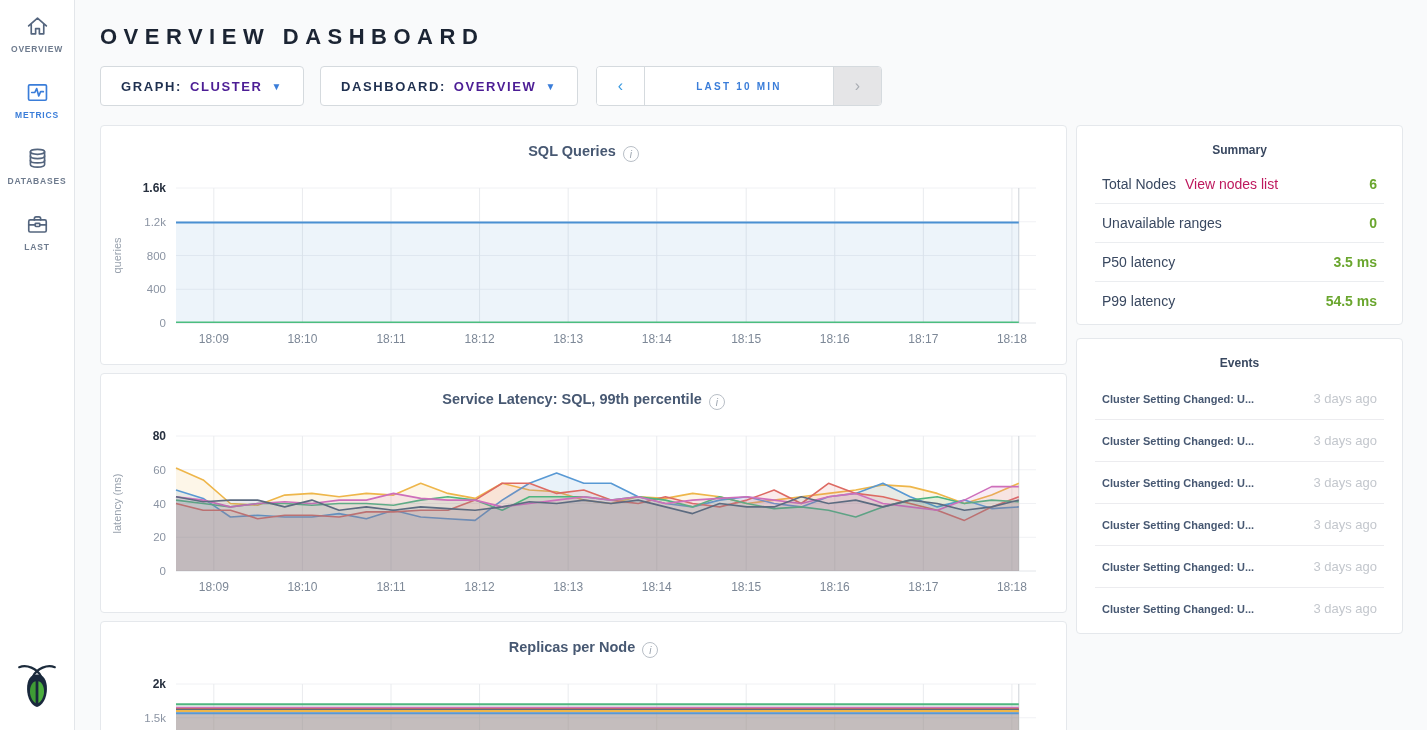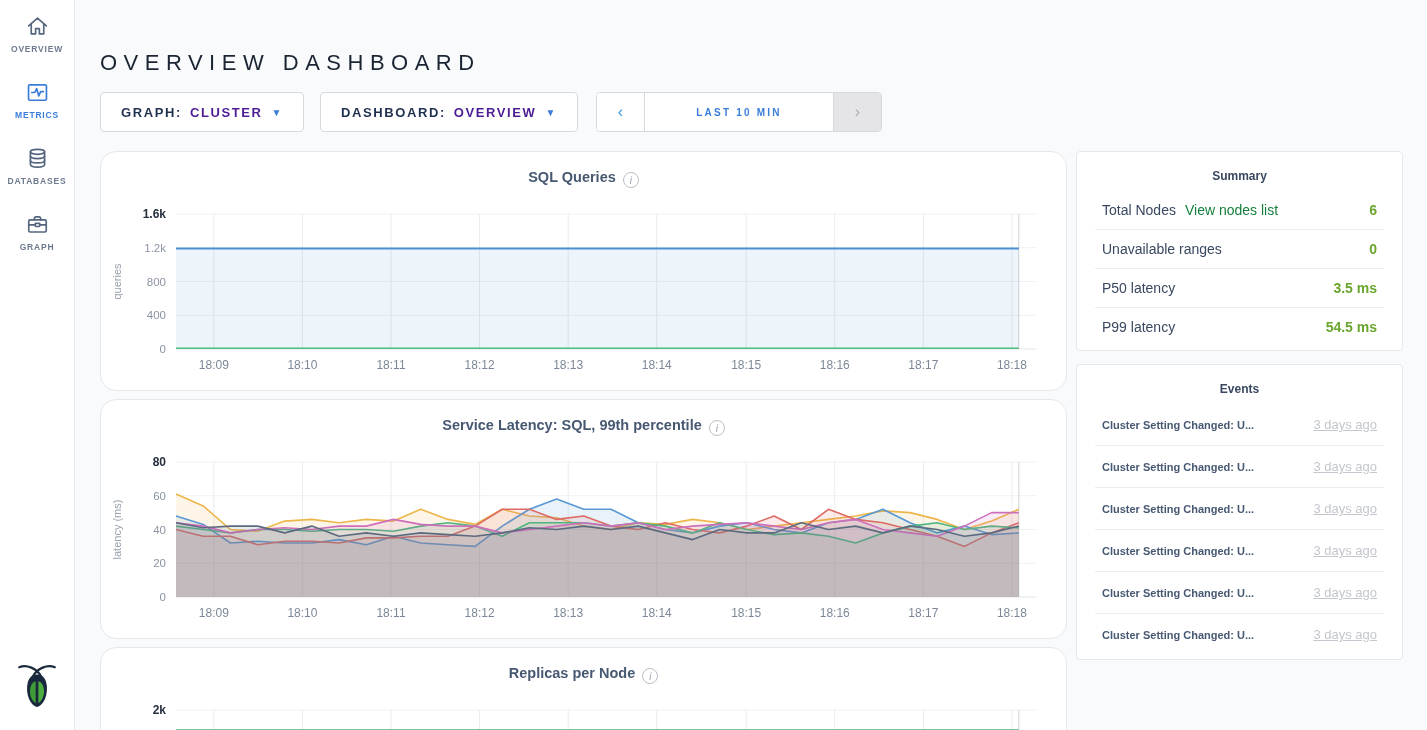--- a/index.html
+++ b/index.html
@@ -14,66 +14,66 @@
   .side-item { display:flex; flex-direction:column; align-items:center; gap:5px;
                margin-bottom:26px; cursor:pointer; color:#54657e; }
   .side-item .lbl { font-size:8.5px; letter-spacing:.8px; font-weight:700; color:#6e7b8e; }
   .side-item.active { color:#3a7dd9; }
   .side-item.active .lbl { color:#3a7dd9; }
   .side-item svg { display:block; }
   .logo { position:absolute; bottom:18px; left:50%; transform:translateX(-50%); cursor:pointer; }
 
   
   main { flex:1; padding:0 0 0 25px; position:relative; }
-  h1.page-title { font-size:22px; font-weight:400; letter-spacing:6.5px; color:#1b2433;
-                  padding-top:10px;margin-top:40px; }
+  h1.page-title { font-size:22px; font-weight:700; letter-spacing:6.5px; color:#1b2433;
+                  padding-top:24px; }
 
   .controls { display:flex; margin-top:16px; height:40px; align-items:stretch; }
   .dropdown { display:flex; align-items:center; background:#fff; border:1px solid #d5dade;
               border-radius:4px; padding:0 20px; margin-right:16px; cursor:pointer;
               font-family:inherit; font-size:13px; letter-spacing:1.6px; }
   .dd-label { color:#1f3050; font-weight:600; margin-right:8px; }
   .dd-value { color:#4c1d95; font-weight:600; }
   .caret { color:#3a7dd9; font-size:10px; margin-left:9px; }
   .timewidget { display:flex; align-items:stretch; border:1px solid #d5dade; border-radius:4px;
                 overflow:hidden; background:#fff; margin-left:2px; }
   .timewidget button { font-family:inherit; border:none; background:#fff; cursor:pointer; }
   .tw-prev { width:48px; color:#3a9ae0; font-size:16px; border-right:1px solid #d5dade !important; }
   .tw-label { width:188px; color:#3a7dd9; font-size:10px; font-weight:600; letter-spacing:2.2px; }
   .tw-next { width:48px; color:#a9adb3; font-size:16px; background:#e5e5e7 !important;
              border-left:1px solid #d5dade !important; cursor:default; }
 
   .content { display:flex; margin-top:19px; }
   .charts-col { width:967px; }
   .right-col { width:327px; margin-left:9px; }
 
-  .card { background:#fff; border:1px solid #e5e8ec; border-radius:16px; }
+  .card { background:#fff; border:1px solid #e5e8ec; border-radius:4px; }
   .chart-card { width:967px; margin-bottom:8px; }
   .chart-title { text-align:center; padding-top:17px; height:46px; font-size:14.5px;
                  font-weight:700; color:#475872; }
   .info-icon { display:inline-block; width:16px; height:16px; line-height:15px; border-radius:50%;
                border:1px solid #b9bfc7; color:#9aa3ae; font-size:10px; font-weight:400;
                text-align:center; margin-left:7px; vertical-align:-2px; font-style:italic; cursor:pointer; }
 
   
   .panel { background:#fff; border:1px solid #e5e8ec; border-radius:4px; margin-bottom:13px;
            padding:0 18px 4px 18px; }
   .panel h2 { text-align:center; font-size:12px; font-weight:700; color:#394860; padding:17px 0 8px; }
   .sum-row { border-top:1px solid #ebedf0; padding:11px 7px 11px 7px; }
   .sum-row:first-child { border-top:none; }
   .sum-main { display:flex; align-items:baseline; }
   .sum-label { font-size:14px; color:#394860; }
-  .sum-link { font-size:14px; color:#15803d; margin-left:9px; text-decoration:none; cursor:pointer; }
+  .sum-link { font-size:14px; color:#be185d; margin-left:9px; text-decoration:none; cursor:pointer; }
   .sum-value { margin-left:auto; font-size:14px; font-weight:700; color:#6aa62e; }
   .sum-caption { font-size:12.5px; color:#b4b8bf; line-height:1.45; margin-top:4px; max-width:250px; }
 
   .evt-row { border-top:1px solid #ececef; padding:13px 7px; display:flex; align-items:baseline; }
   .evt-row:first-of-type { border-top:none; }
   .evt-text { font-size:11px; font-weight:700; color:#475872; white-space:nowrap; }
-  .evt-time { margin-left:auto; font-size:13px; color:#c3c7cd; white-space:nowrap;text-decoration:underline; }
+  .evt-time { margin-left:auto; font-size:13px; color:#c3c7cd; white-space:nowrap; }
 
   
   .ytick { font-size:11.5px; fill:#8b94a3; }
   .ytick.strong { font-weight:700; fill:#27303f; font-size:12px; }
   .xtick { font-size:12px; fill:#7d8897; }
   .axis-unit { font-size:11px; fill:#98a1ad; }
 </style>
 </head>
 <body>
 
@@ -103,21 +103,21 @@
           </svg>
           <span class="lbl">DATABASES</span>
         </div>
         <div class="side-item">
           <svg width="27" height="25" viewBox="0 0 24 24" fill="none" stroke="currentColor" stroke-width="1.6" stroke-linejoin="round" stroke-linecap="round">
             <rect x="3.6" y="7.6" width="16.8" height="11.6" rx="1.4"></rect>
             <path d="M9 7.6 V6.2 c0-.9.7-1.6 1.6-1.6 h2.8 c.9 0 1.6.7 1.6 1.6 V7.6"></path>
             <path d="M3.6 12.4 H9.8 M14.2 12.4 H20.4"></path>
             <rect x="9.8" y="10.9" width="4.4" height="3" rx="0.6"></rect>
           </svg>
-          <span class="lbl">GRAPH</span>
+          <span class="lbl">LAST</span>
         </div>
       </nav>
     <div class="logo">
       <svg width="42" height="46" viewBox="0 0 40 44">
         <path d="M24 14 C20 6 10 2 3 5" fill="none" stroke="#1c2b3c" stroke-width="2.1" stroke-linecap="round"></path>
         <path d="M16 14 C20 6 30 2 37 5" fill="none" stroke="#1c2b3c" stroke-width="2.1" stroke-linecap="round"></path>
         <path d="M20 12 C26.5 12 29.5 17.5 29.5 25.5 C29.5 35 25 41.5 20 43 C15 41.5 10.5 35 10.5 25.5 C10.5 17.5 13.5 12 20 12 Z" fill="#19283c"></path>
         <path d="M18.7 18.5 C14.6 19.6 12.8 24.8 13.4 30.2 C14 34.8 16.5 38.3 18.7 39.4 Z" fill="#3f9b35"></path>
         <path d="M21.3 18.5 C25.4 19.6 27.2 24.8 26.6 30.2 C26 34.8 23.5 38.3 21.3 39.4 Z" fill="#4cae3f"></path>
       </svg>

